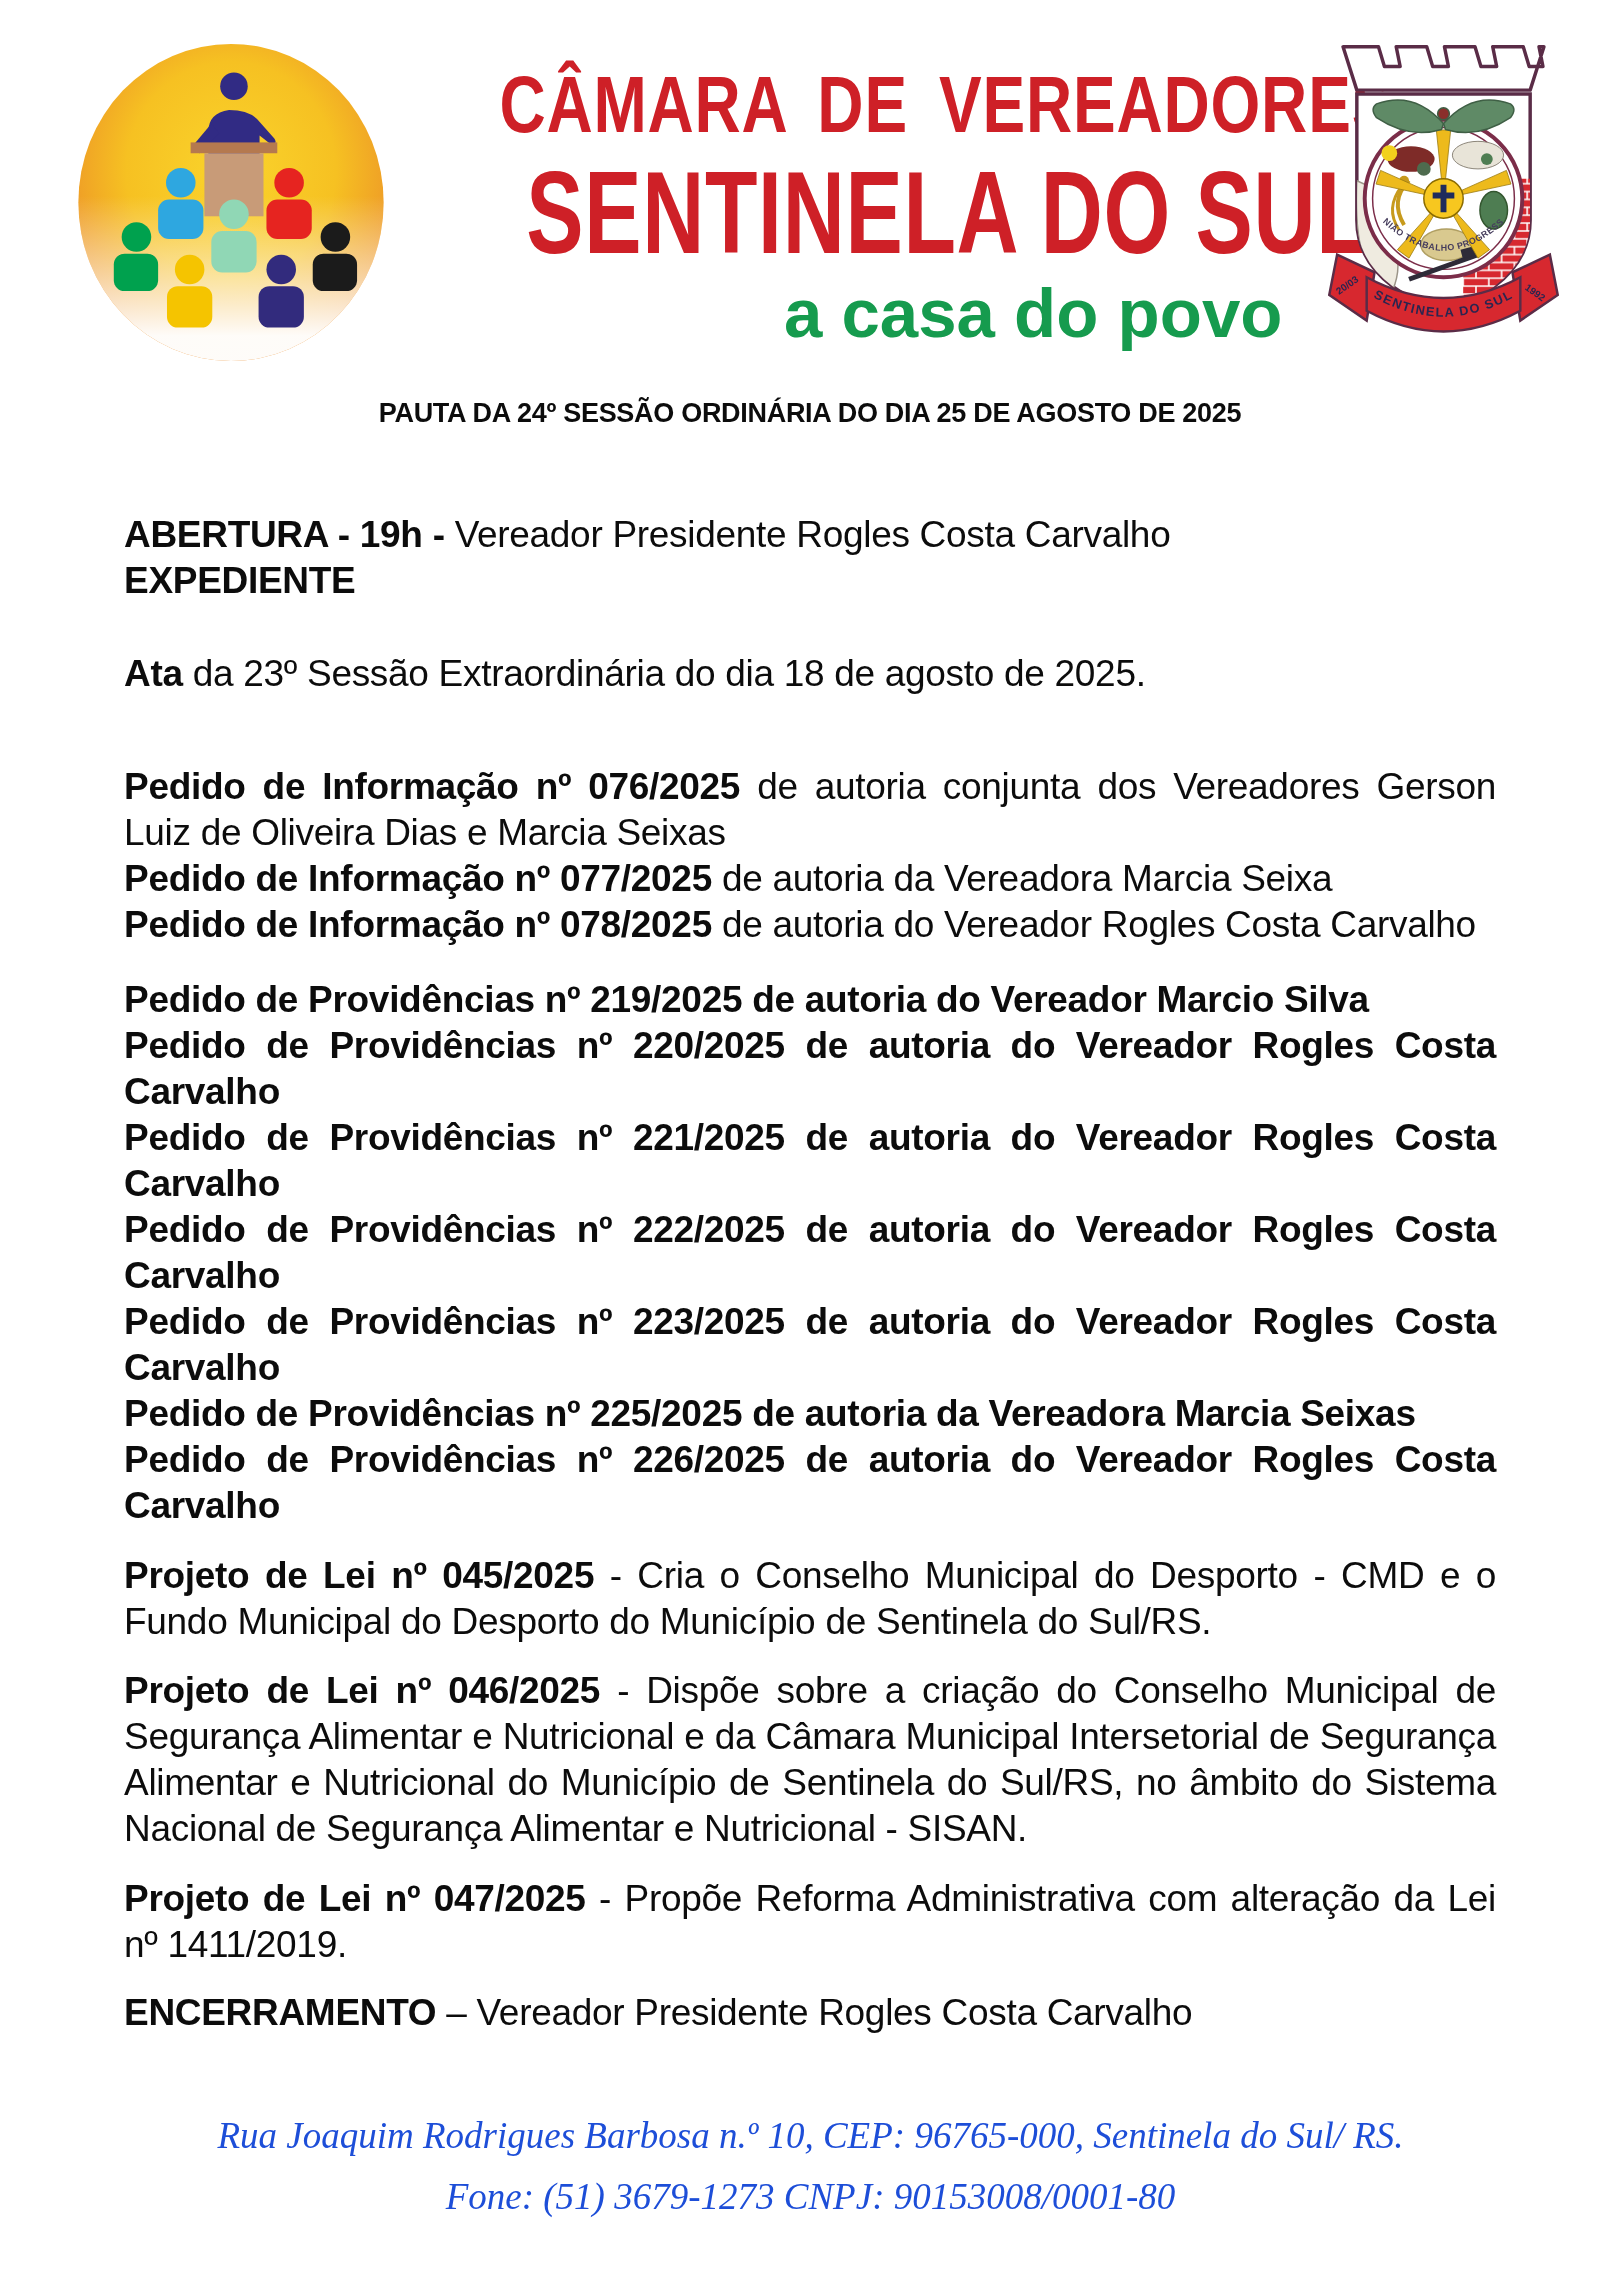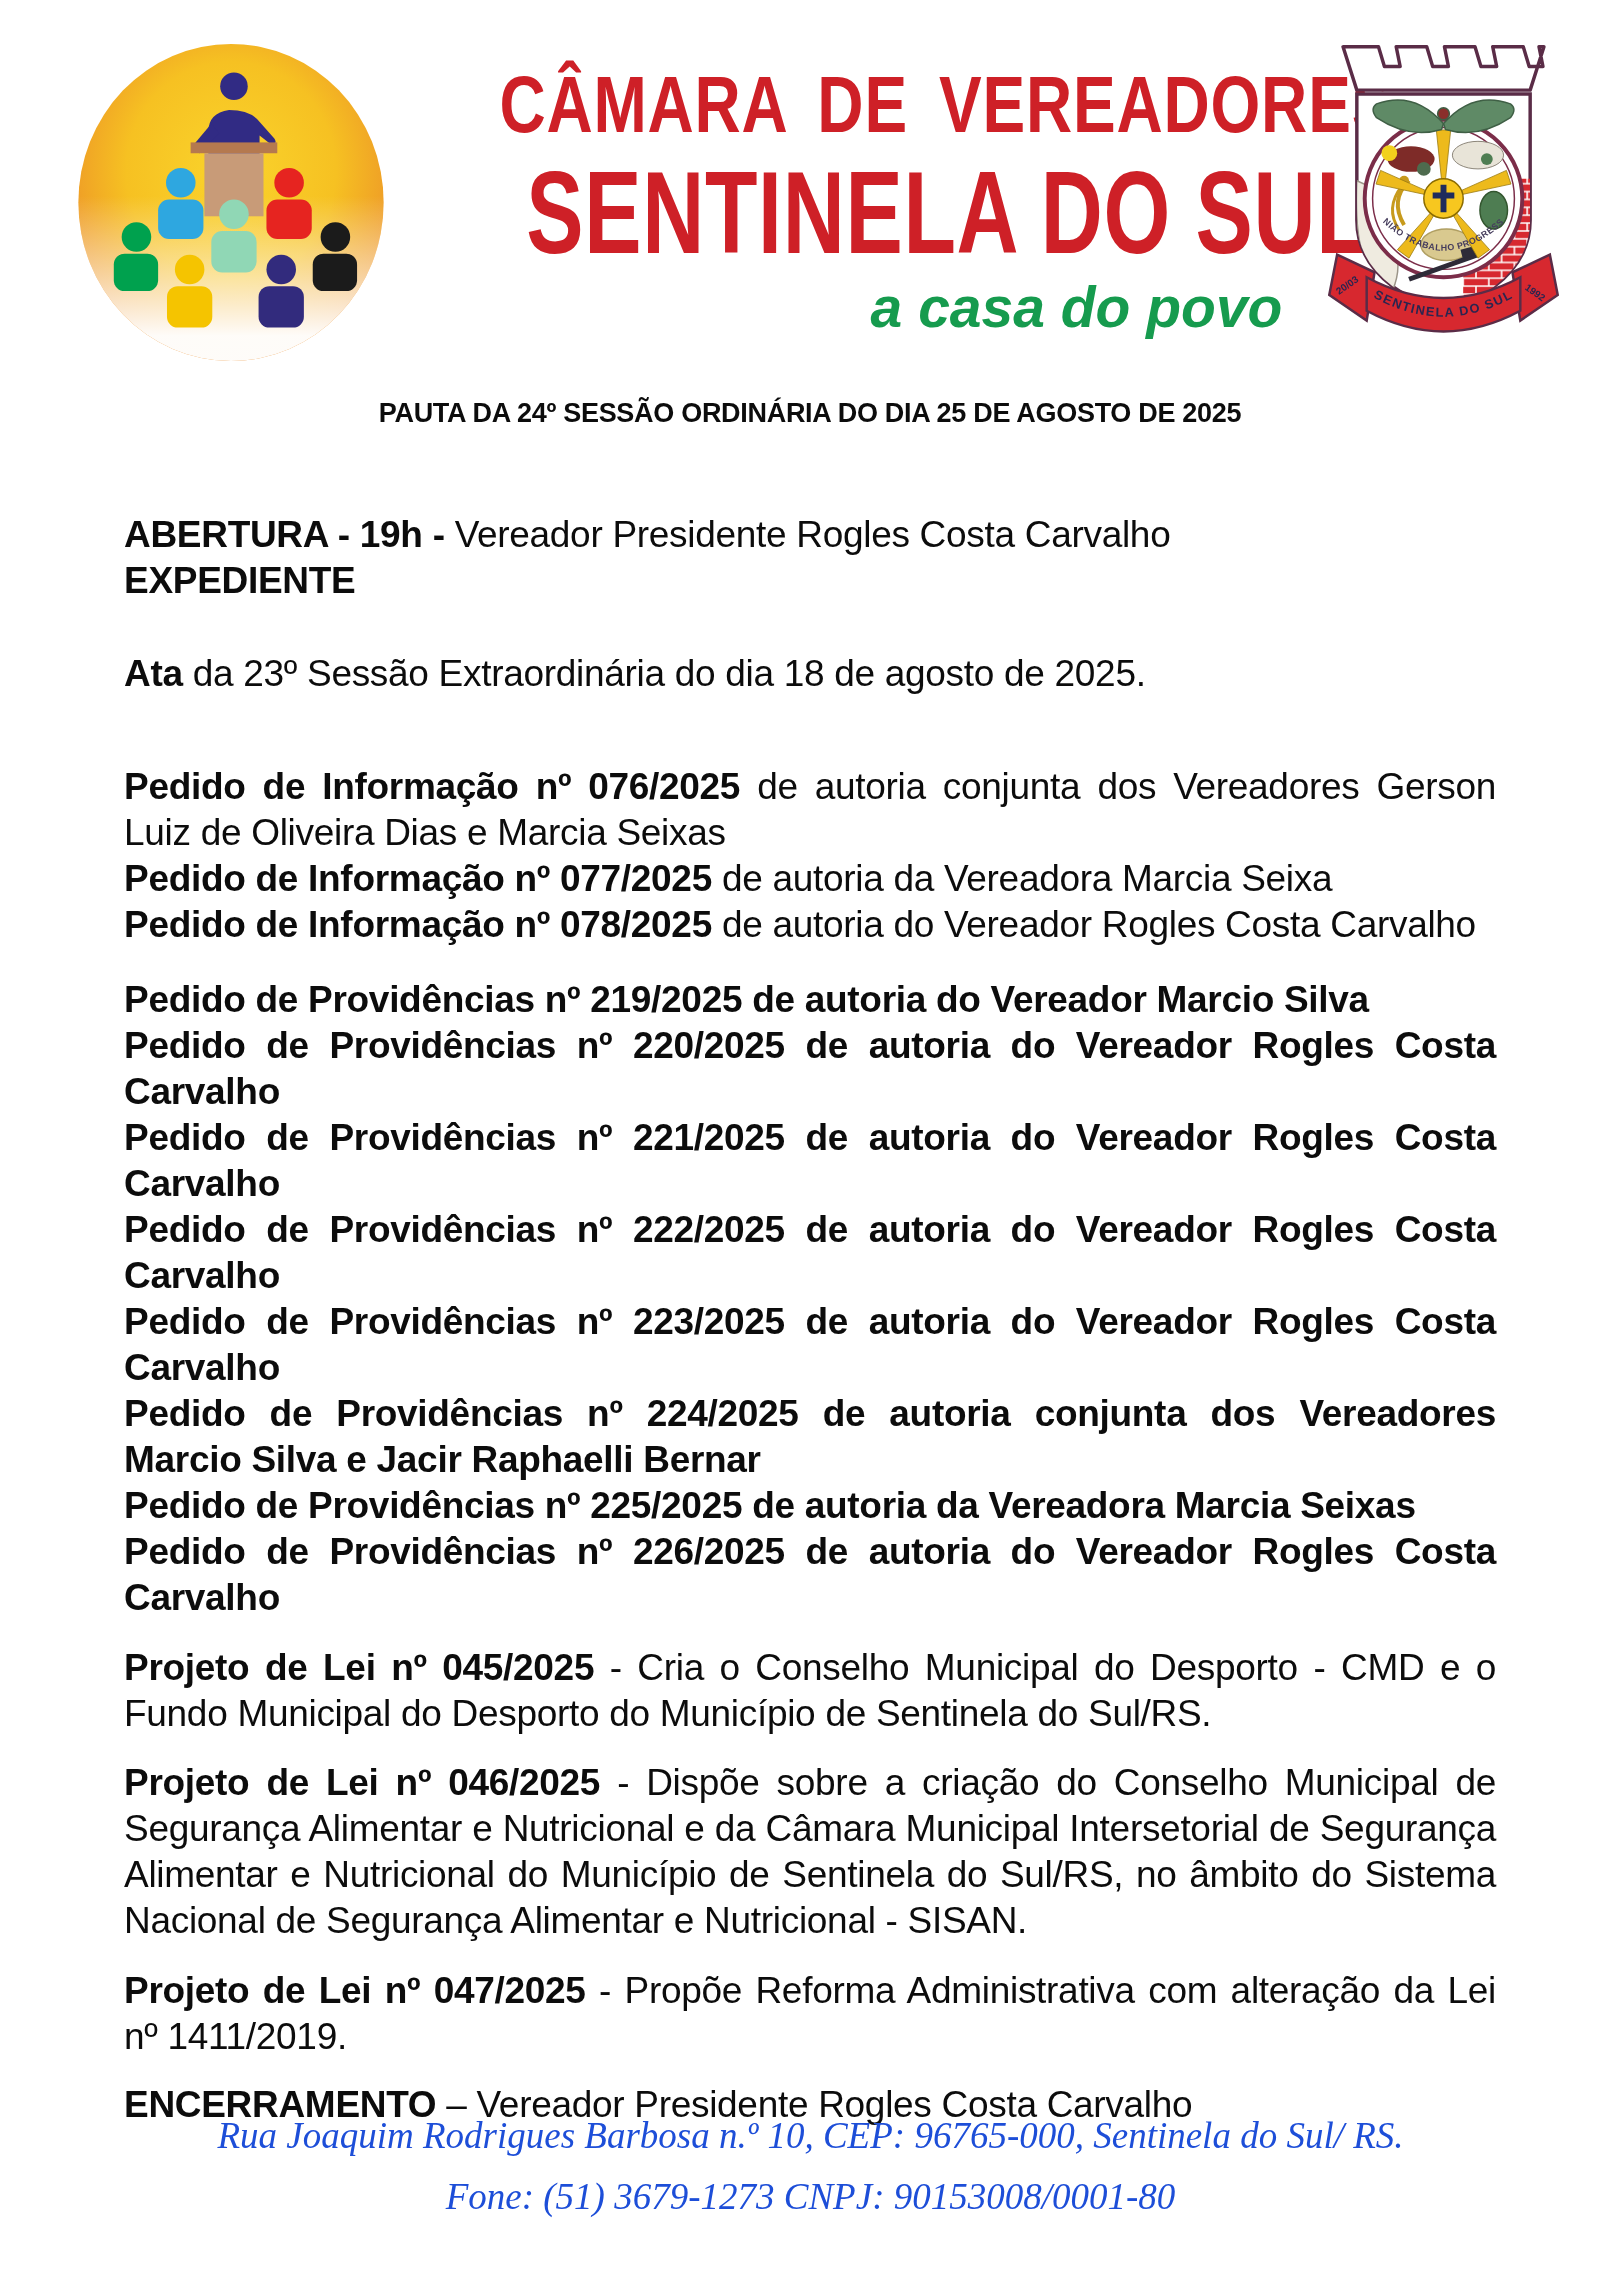--- a/index.html
+++ b/index.html
@@ -14,22 +14,22 @@
   .hdr-text{position:absolute;left:410px;top:65px;width:894px;text-align:center;line-height:1;}
   .org1{
     font-size:80px;font-weight:bold;color:#CE2027;letter-spacing:1px;word-spacing:15.7px;
     transform:scaleX(.80);transform-origin:50% 50%;white-space:nowrap;
   }
   .org2{
     font-size:116px;font-weight:bold;color:#CE2027;letter-spacing:1px;margin-top:9.8px;
     transform:scaleX(.74);transform-origin:50% 50%;white-space:nowrap;
   }
   .tagline{
-    font-size:57px;font-weight:bold;color:#169B4E;text-align:right;
-    padding-right:21.6px;margin-top:7.8px;letter-spacing:0;font-style:italic;
+    font-size:69px;font-weight:bold;color:#169B4E;text-align:right;
+    padding-right:21.6px;margin-top:7.8px;letter-spacing:0;
   }
   
   .doc{position:absolute;left:124px;top:390px;width:1372px;}
   .title{
     font-size:27px;font-weight:bold;text-align:center;margin:0;
     line-height:46px;letter-spacing:-0.3px;
   }
   .para{
     font-size:37px;line-height:46px;margin:0;text-align:justify;letter-spacing:-0.3px;
   }
@@ -211,21 +211,20 @@
       <p class="para"><b>Pedido de Informação nº 077/2025</b><span> de autoria da Vereadora Marcia Seixa</span></p>
       <p class="para"><b>Pedido de Informação nº 078/2025</b><span> de autoria do Vereador Rogles Costa Carvalho</span></p>
     </div>
 
     <div class="blk-prov">
       <p class="para"><b>Pedido de Providências nº 219/2025</b><span> de autoria do Vereador Marcio Silva</span></p>
       <p class="para"><b>Pedido de Providências nº 220/2025</b><span> de autoria do Vereador Rogles Costa Carvalho</span></p>
       <p class="para"><b>Pedido de Providências nº 221/2025</b><span> de autoria do Vereador Rogles Costa Carvalho</span></p>
       <p class="para"><b>Pedido de Providências nº 222/2025</b><span> de autoria do Vereador Rogles Costa Carvalho</span></p>
       <p class="para"><b>Pedido de Providências nº 223/2025</b><span> de autoria do Vereador Rogles Costa Carvalho</span></p>
-      <p class="para"><b>Pedido de Providências nº 224/2025</b><span> de autoria conjunta dos Vereadores Marcio Silva e Jacir Raphaelli Bernar</span></p>
       <p class="para"><b>Pedido de Providências nº 225/2025</b><span> de autoria da Vereadora Marcia Seixas</span></p>
       <p class="para"><b>Pedido de Providências nº 226/2025</b><span> de autoria do Vereador Rogles Costa Carvalho</span></p>
     </div>
 
     <p class="para blk-pl"><b>Projeto de Lei nº 045/2025</b><span> - Cria o Conselho Municipal do Desporto - CMD e o Fundo Municipal do Desporto do Município de Sentinela do Sul/RS.</span></p>
 
     <p class="para blk-pl"><b>Projeto de Lei nº 046/2025</b><span> - Dispõe sobre a criação do Conselho Municipal de Segurança Alimentar e Nutricional e da Câmara Municipal Intersetorial de Segurança Alimentar e Nutricional do Município de Sentinela do Sul/RS, no âmbito do Sistema Nacional de Segurança Alimentar e Nutricional - SISAN.</span></p>
 
     <p class="para blk-pl"><b>Projeto de Lei nº 047/2025</b><span> - Propõe Reforma Administrativa com alteração da Lei nº 1411/2019.</span></p>
 

